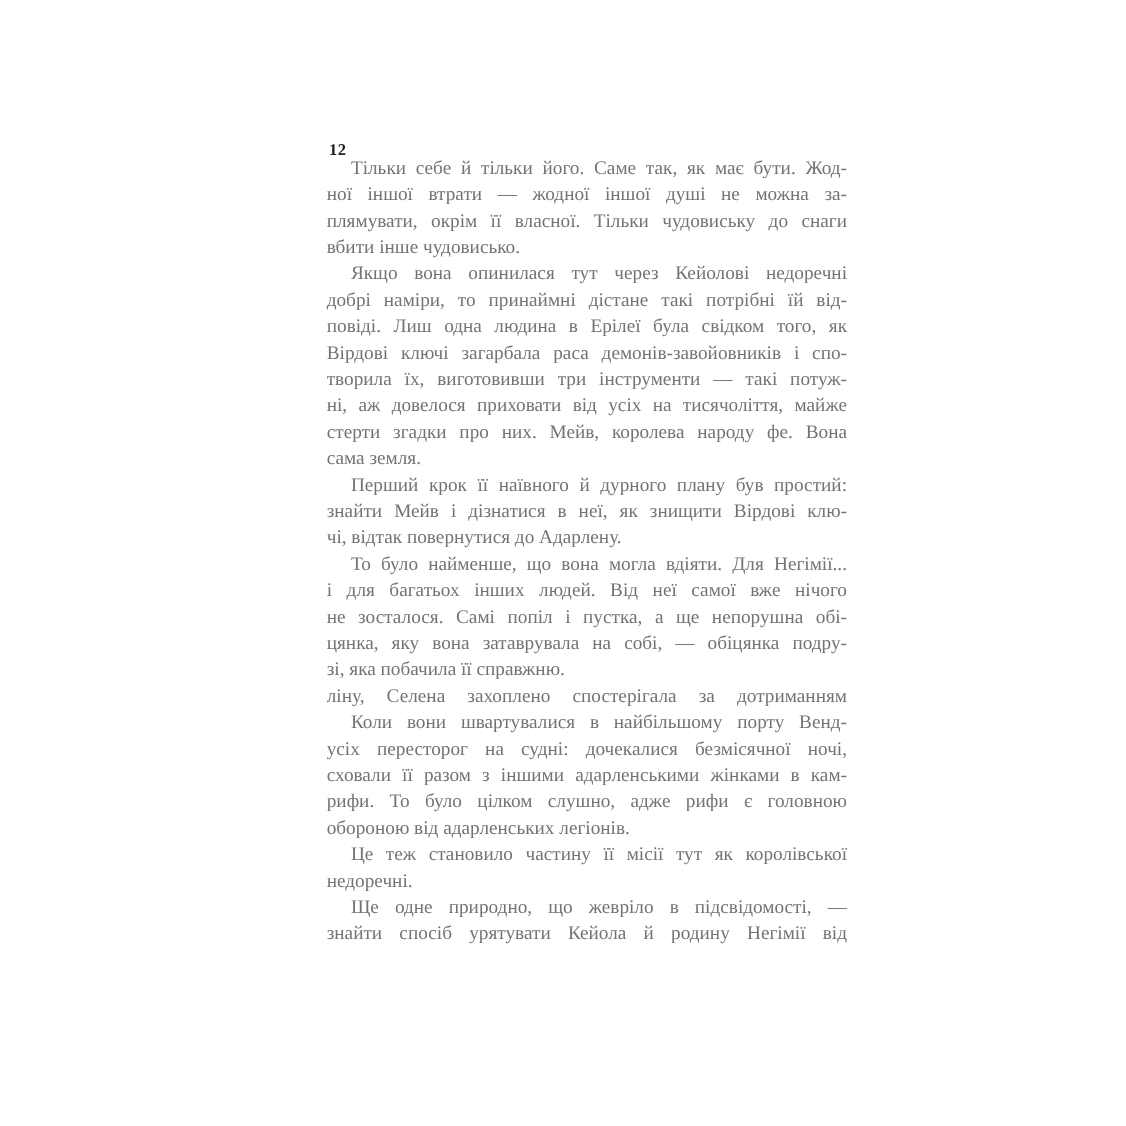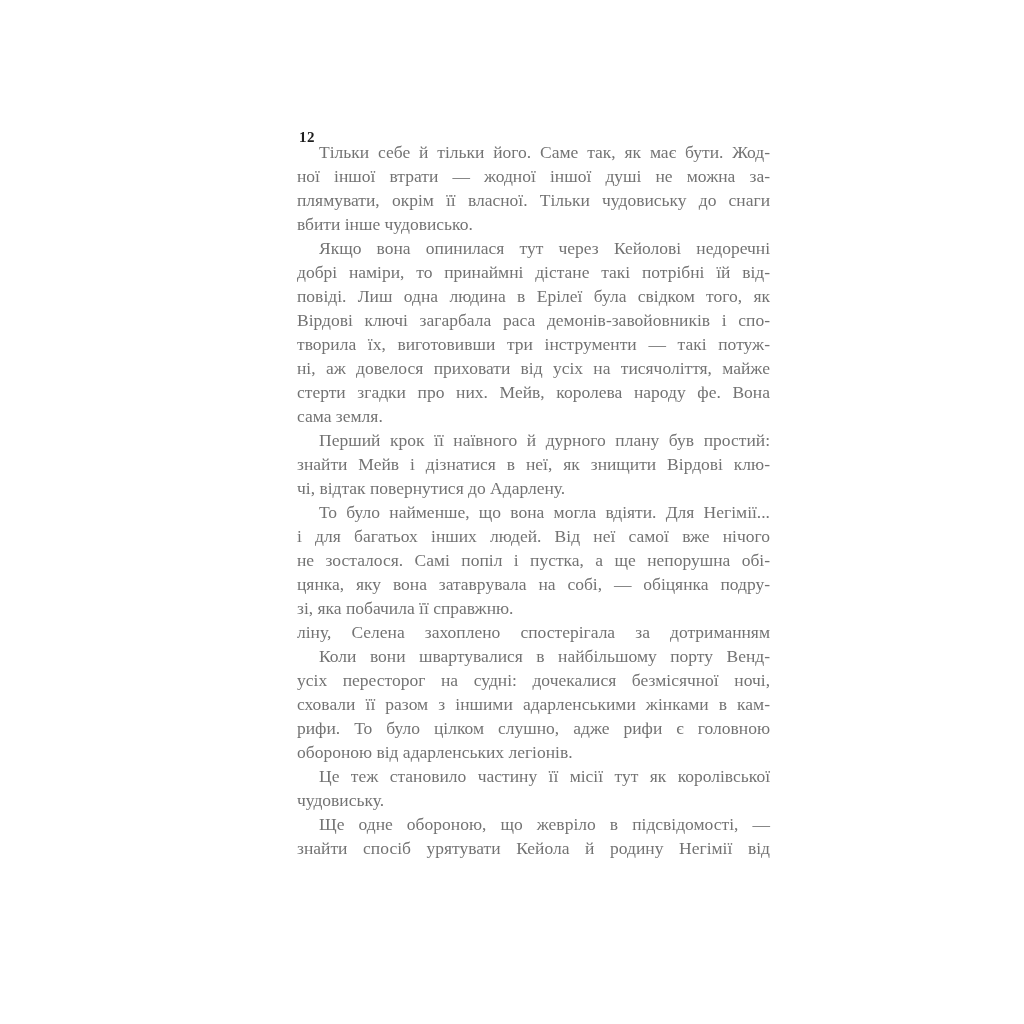--- a/index.html
+++ b/index.html
@@ -91,20 +91,20 @@
       <div class="para">
         <div class="line">ліну, Селена захоплено спостерігала за дотриманням</div>
         <div class="line first">Коли вони швартувалися в найбільшому порту Венд-</div>
         <div class="line">усіх пересторог на судні: дочекалися безмісячної ночі,</div>
         <div class="line">сховали її разом з іншими адарленськими жінками в кам-</div>
         <div class="line">рифи. То було цілком слушно, адже рифи є головною</div>
         <div class="line last">обороною від адарленських легіонів.</div>
       </div>
       <div class="para">
         <div class="line first">Це теж становило частину її місії тут як королівської</div>
-        <div class="line last">чудовиську.</div>
+        <div class="line last">недоречні.</div>
       </div>
       <div class="para">
-        <div class="line first">Ще одне обороною, що жевріло в підсвідомості, —</div>
+        <div class="line first">Ще одне природно, що жевріло в підсвідомості, —</div>
         <div class="line">знайти спосіб урятувати Кейола й родину Негімії від</div>
       </div>
     </div>
 </div>
 
 </body></html>

